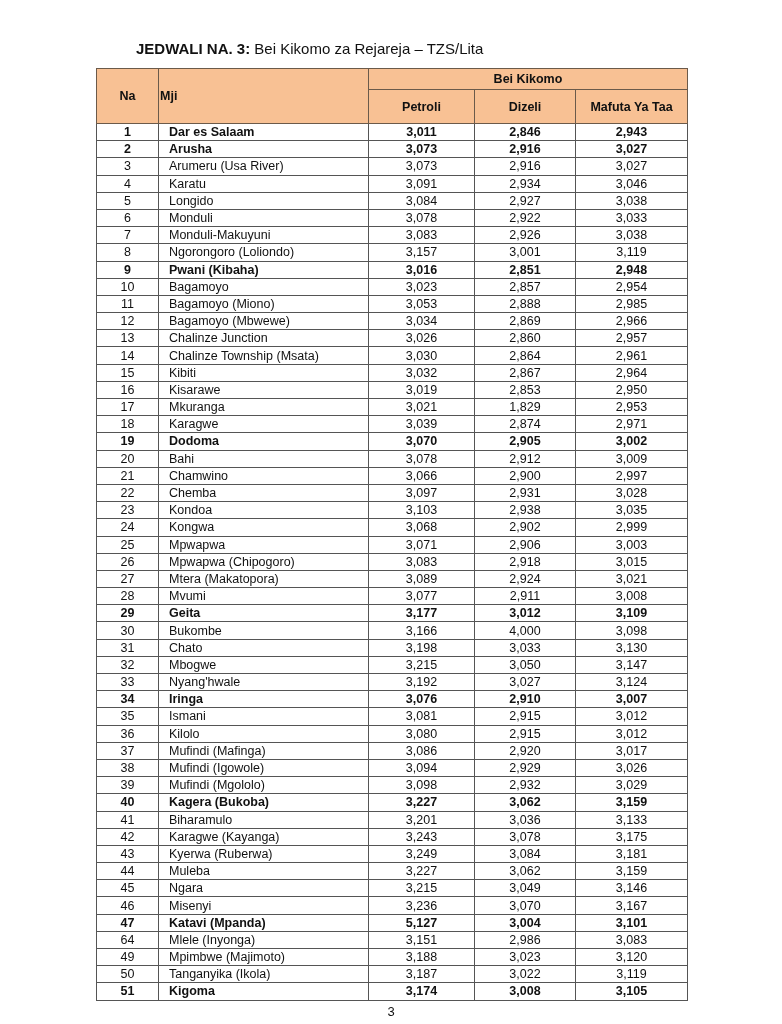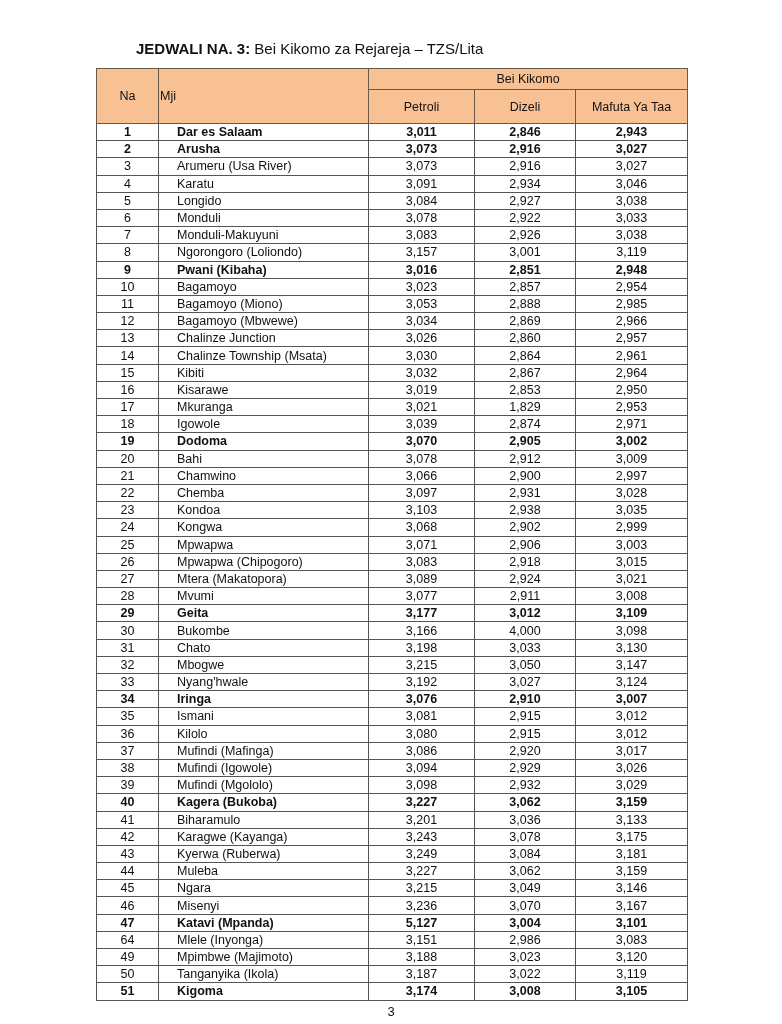--- a/index.html
+++ b/index.html
@@ -4,27 +4,27 @@
 <style>
   html, body { margin: 0; padding: 0; background: #ffffff; }
   body { width: 782px; height: 1024px; position: relative; overflow: hidden;
          font-family: "Liberation Sans", sans-serif; color: #111; }
   .title { position: absolute; left: 92px; top: 40px; font-size: 15px; }
   .title b { font-weight: bold; margin-left: 44px; }
   table { position: absolute; left: 96px; top: 68px; border-collapse: collapse;
           table-layout: fixed; width: 591px; }
   col.c-na { width: 62px; } col.c-mji { width: 210px; }
   col.c-pet { width: 106px; } col.c-diz { width: 101px; } col.c-maf { width: 112px; }
-  th { background: #f8c194; border: 1px solid #6b5a4a; font-size: 12.5px; font-weight: normal; }
+  th { background: #f8c194; border: 1px solid #6b5a4a; font-size: 12.5px; font-weight: bold; }
   th.h-top { height: 18px; }
   th.h-sub { height: 31px; }
   th.mji { text-align: left; }
   td { border: 1px solid #555; font-size: 12.5px; height: 16.2px; padding: 0; line-height: 16px; }
   td.na { text-align: center; }
-  td.mji { padding-left: 18px; white-space: nowrap; }
+  td.mji { padding-left: 10px; white-space: nowrap; }
   td.num { text-align: center; }
   tr.bold td { font-weight: bold; }
   .pagenum { position: absolute; top: 1004px; left: 0; width: 782px; text-align: center; font-size: 13px; }
 </style>
 </head>
 <body>
 
 <div class="title">
   <b>JEDWALI NA. 3:</b><span> Bei Kikomo za Rejareja – TZS/Lita</span>
 </div>
@@ -164,21 +164,21 @@
       </tr>
       <tr>
         <td class="na">17</td>
         <td class="mji">Mkuranga</td>
         <td class="num">3,021</td>
         <td class="num">1,829</td>
         <td class="num">2,953</td>
       </tr>
       <tr>
         <td class="na">18</td>
-        <td class="mji">Igowole</td>
+        <td class="mji">Karagwe</td>
         <td class="num">3,039</td>
         <td class="num">2,874</td>
         <td class="num">2,971</td>
       </tr>
       <tr class="bold">
         <td class="na">19</td>
         <td class="mji">Dodoma</td>
         <td class="num">3,070</td>
         <td class="num">2,905</td>
         <td class="num">3,002</td>

